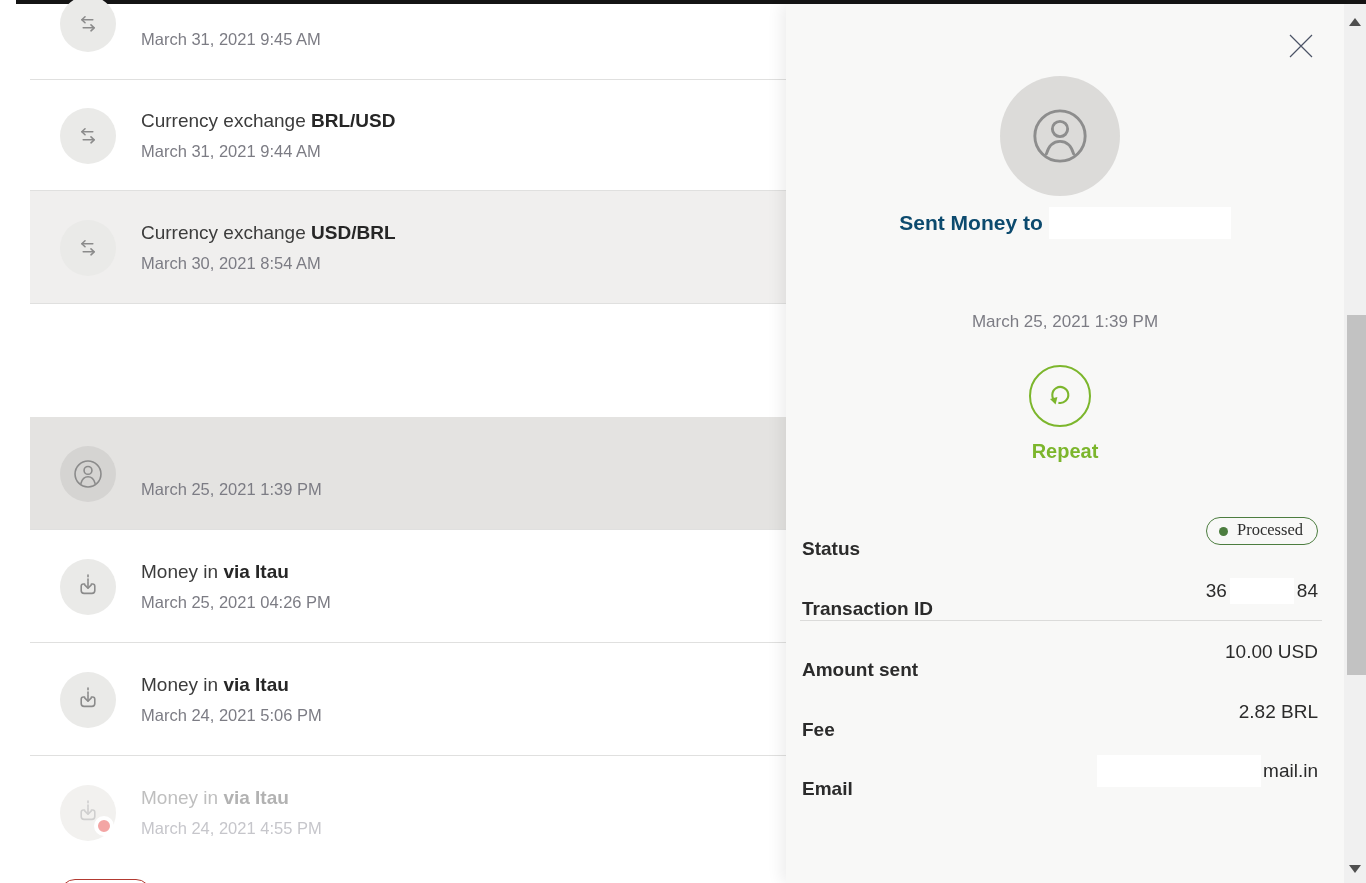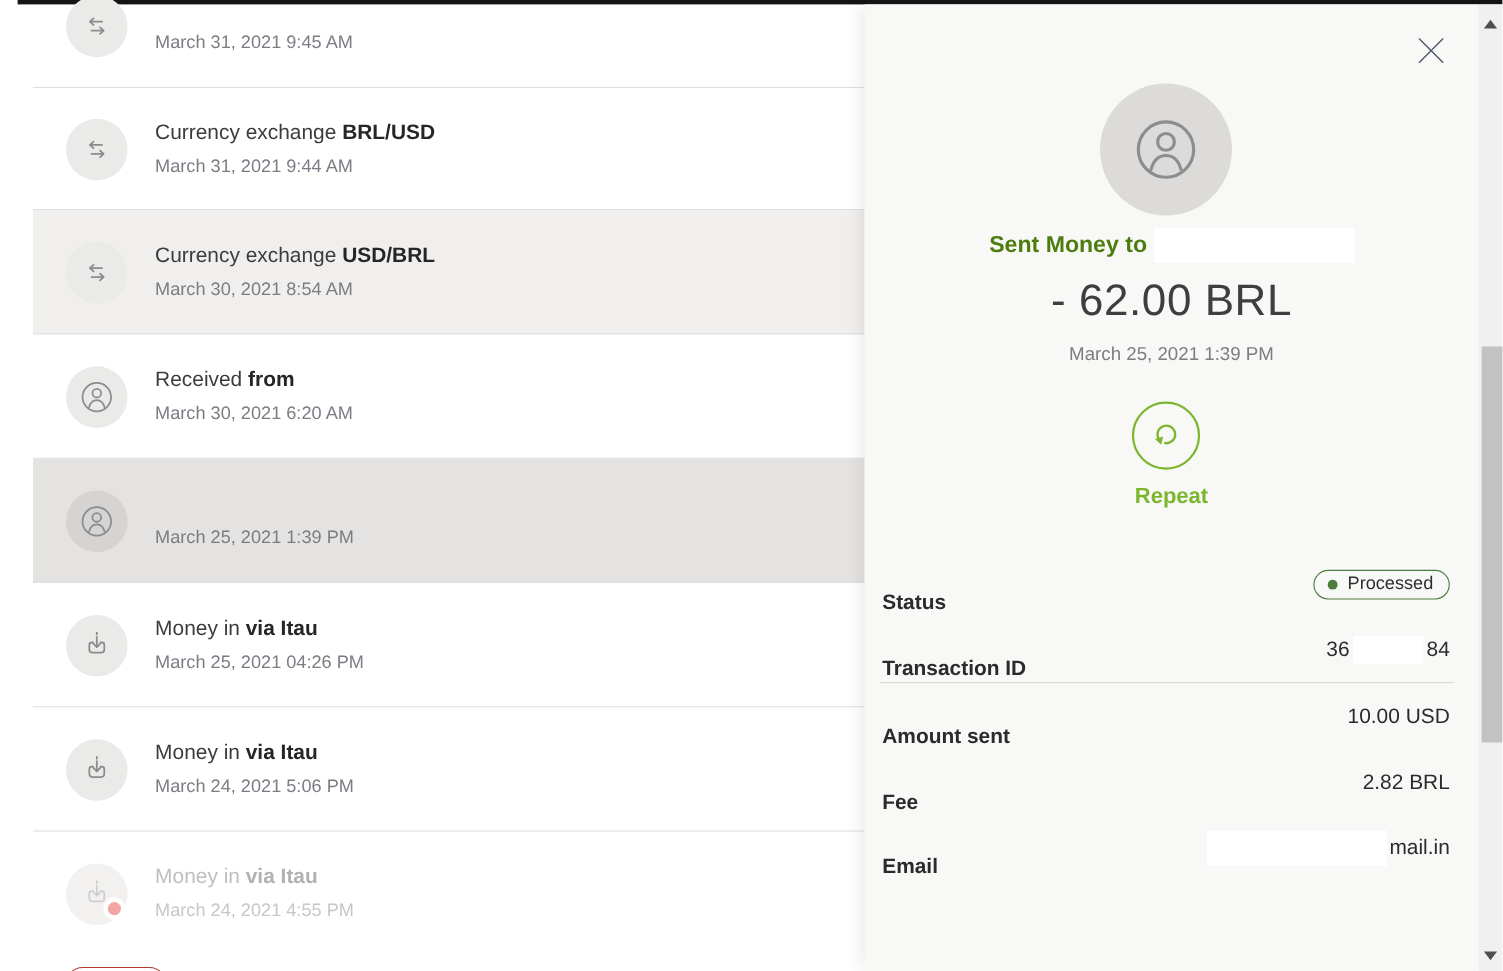--- a/index.html
+++ b/index.html
@@ -51,21 +51,21 @@
 
   .close-btn { position:absolute; top:27px; right:28px; width:30px; height:30px; cursor:pointer; }
 
   .avatar { position:absolute; left:214px; top:72px; width:120px; height:120px; border-radius:50%;
             background:#dcdbd9; color:#8d8d8d; display:flex; align-items:center; justify-content:center; }
   .avatar svg { width:66px; height:66px; stroke:currentColor; fill:none;
                 stroke-width:1.4; stroke-linecap:round; }
 
   .panel-title { position:absolute; top:203px; left:0; right:0; display:flex;
                  justify-content:center; align-items:center; }
-  .panel-title span { font-size:21px; font-weight:700; color:#4d7c0f; white-space:pre; }
+  .panel-title span { font-size:21px; font-weight:700; color:#0c4a6e; white-space:pre; }
   .redact-box { display:inline-block; width:182px; height:32px; background:#fff; margin-left:6px; }
 
   .panel-amount { position:absolute; top:247px; left:0; right:0; text-align:center;
                   font-size:40px; font-weight:300; color:#3e3e3e; letter-spacing:.5px; }
   .panel-date { position:absolute; top:308px; left:0; right:0; text-align:center;
                 font-size:17px; color:#7c7c84; }
 
   .repeat-btn { position:absolute; left:243px; top:361px; width:62px; height:62px;
                 border:2px solid #7cb62c; border-radius:50%; background:transparent;
                 display:flex; align-items:center; justify-content:center; cursor:pointer; }
@@ -73,21 +73,21 @@
                   font-size:20px; font-weight:700; color:#7cb62c; cursor:pointer; }
 
   .drow { position:absolute; left:16px; right:26px; height:34px;
           display:flex; justify-content:space-between; align-items:center; }
   .drow-status { top:510px; } .drow-txid { top:570px; }
   .drow-amount { top:631px; } .drow-fee { top:691px; } .drow-email { top:750px; }
   .dlabel { font-size:19px; font-weight:700; color:#2b2b2b;margin-top:36px; }
   .dvalue { font-size:19px; color:#2b2b2b; display:flex; align-items:center; }
 
   .pill { display:inline-flex; align-items:center; gap:9px; border:1.4px solid #4c7d3f;
-          border-radius:14px; padding:2px 14px 4px 12px; font-size:16.5px; color:#2e2e2e; }
+          border-radius:14px; padding:2px 14px 4px 12px; font-size:16.5px; color:#2e2e2e;font-family:Liberation Serif, serif; }
   .pill-dot { width:9px; height:9px; border-radius:50%; background:#4c7d3f; margin-top:2px; }
 
   .txid-redact { display:inline-block; width:64px; height:26px; background:#fff; margin:0 3px; }
   .email-redact { display:inline-block; width:164px; height:32px; background:#fff; margin-right:2px; }
 
   .panel-divider { position:absolute; left:14px; right:22px; top:616px; height:1px; background:#dbdbda; }
 
   
   .scrollbar { position:absolute; left:1344px; top:4px; width:22px; height:879px; background:#f0f0f0; }
   .sb-thumb { position:absolute; left:3px; right:0; top:311px; height:360px; background:#c2c2c2; }
@@ -156,32 +156,20 @@
           <use href="#i-exchange"></use>
         </svg>
       </div>
     <div class="t-title">
         <span>Currency exchange </span>
         <b>USD/BRL</b>
       </div>
     <div class="t-date">March 30, 2021 8:54 AM</div>
   </div>
 
-  <div class="t-row r4">
-    <div class="t-icon">
-        <svg class="gi">
-          <use href="#i-person"></use>
-        </svg>
-      </div>
-    <div class="t-title">
-        <span>Received </span>
-        <b>from</b>
-      </div>
-    <div class="t-date">March 30, 2021 6:20 AM</div>
-  </div>
 
   <div class="t-row r5 hl-selected">
     <div class="t-icon">
         <svg class="gi">
           <use href="#i-person"></use>
         </svg>
       </div>
     <div class="t-date">March 25, 2021 1:39 PM</div>
   </div>
 
@@ -239,21 +227,20 @@
     <svg viewBox="0 0 32 32">
         <use href="#i-person"></use>
       </svg>
   </div>
 
   <div class="panel-title">
     <span>Sent Money to</span>
       <span class="redact-box"></span>
   </div>
 
-  <div class="panel-amount">- 62.00 BRL</div>
   <div class="panel-date">March 25, 2021 1:39 PM</div>
 
   <div class="repeat-btn">
     <svg width="32" height="32" viewBox="0 0 32 32">
       <path d="M11.6 21.4 A8 8 0 1 1 14.4 22.7" fill="none" stroke="#7cb62c" stroke-width="2.1"></path>
       <polygon points="6.0,19.0 13.4,16.9 11.6,24.4" fill="#7cb62c"></polygon>
     </svg>
   </div>
   <div class="repeat-label">Repeat</div>
 

